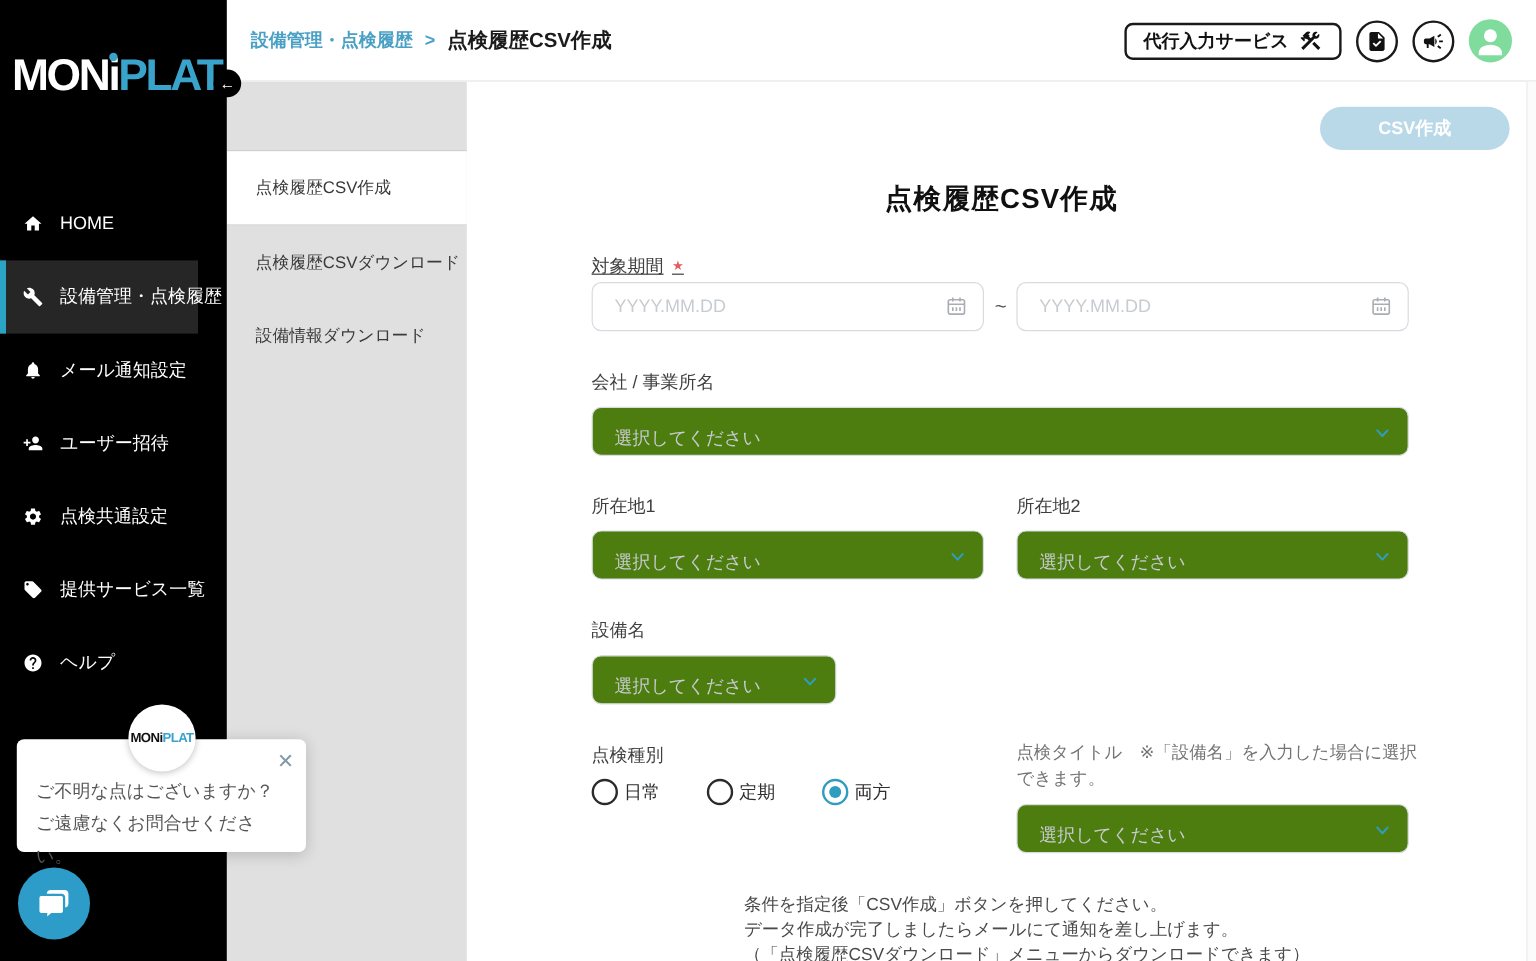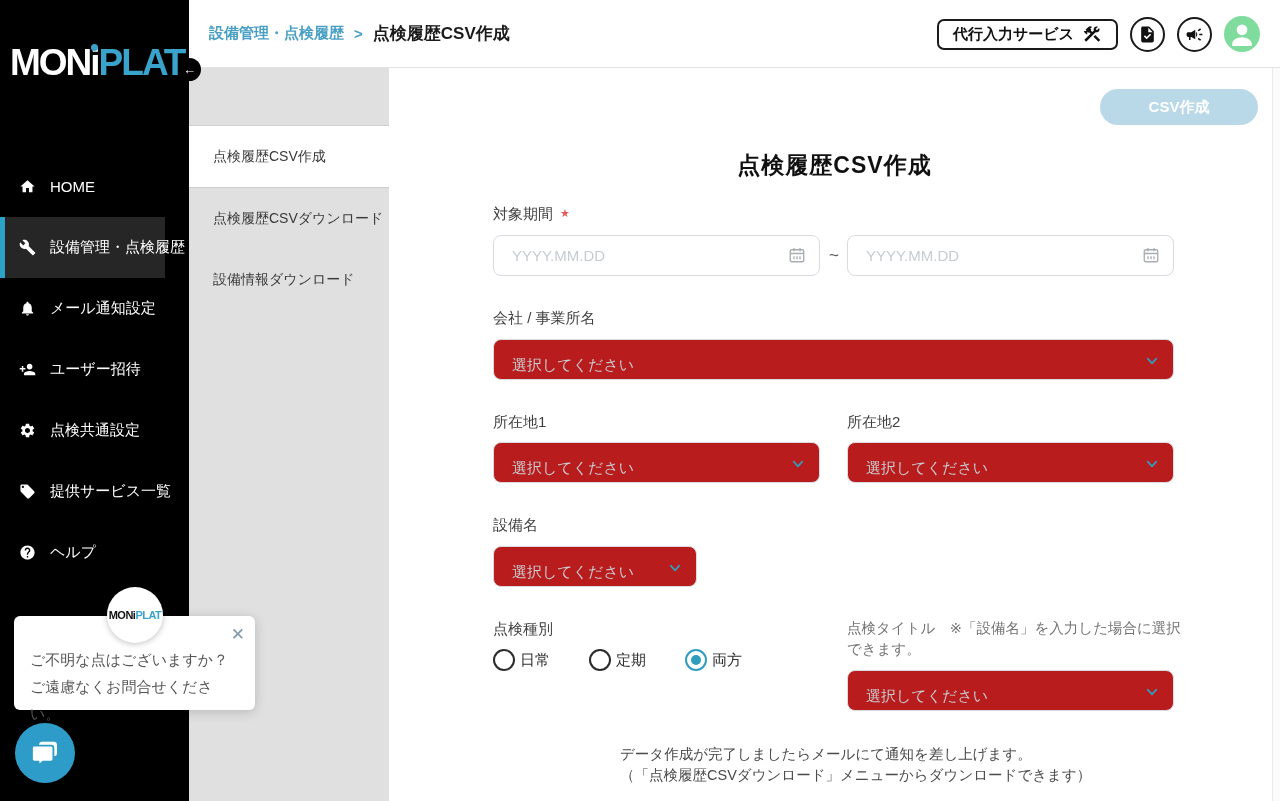--- a/index.html
+++ b/index.html
@@ -41,21 +41,21 @@
   .main { position:absolute; left:389px; top:68px; right:0; bottom:0; background:#fff; z-index:3; }
   .csv-create-btn { position:absolute; left:711px; top:21px; width:158px; height:36px; border:none; border-radius:18px; background:#b9d9e8; color:#fff; font-size:15px; font-weight:700; cursor:default; }
   .form-title { position:absolute; top:82px; left:0; width:100%; text-align:center; font-size:23px; font-weight:700; color:#101010; letter-spacing:1px; }
 
   .f-label { position:absolute; font-size:15px; color:#3f3f3f; white-space:nowrap; }
   .req-star { color:#e25c5c; font-size:11px; margin-left:7px; vertical-align:2px; }
   .t-input { position:absolute; height:41px; border:1px solid #d8dce1; border-radius:8px; background:#fff; font-size:15px; color:#333; padding:0 40px 0 18px; font-family:inherit; }
   .t-input::placeholder { color:#c7ccd1; opacity:1; }
   .cal-ic { position:absolute; width:18px; height:18px; top:11px; }
   .tilde { position:absolute; width:20px; text-align:center; font-size:17px; color:#555; line-height:41px; }
-  .sel { position:absolute; height:41px; border:1px solid #d8dce1; border-radius:8px; background:#b91c1c; display:flex; align-items:center; padding:12px 36px 0 18px; cursor:pointer; }
+  .sel { position:absolute; height:41px; border:1px solid #d8dce1; border-radius:8px; background:#4d7c0f; display:flex; align-items:center; padding:12px 36px 0 18px; cursor:pointer; }
   .sel .ph { font-size:15px; color:#c7ccd1; white-space:nowrap; overflow:hidden; }
   .sel svg.chev { position:absolute; right:14px; top:14px; width:14px; height:14px; }
 
   .radio-item { position:absolute; top:581px; display:flex; align-items:center; gap:5px; cursor:pointer; }
   .radio-circle { width:22px; height:22px; border-radius:50%; border:2px solid #2b2b2b; background:#fff; position:relative; }
   .radio-item.checked .radio-circle { border-color:#2f9dbe; }
   .radio-item.checked .radio-circle::after { content:''; position:absolute; left:4px; top:4px; width:10px; height:10px; border-radius:50%; background:#2f9dbe; }
   .radio-label { font-size:15px; color:#2e2e2e; }
 
   .title-note { position:absolute; left:458px; top:550px; width:340px; font-size:14.5px; line-height:21px; color:#737373; }
@@ -190,21 +190,21 @@
     </div>
     <div class="submenu-item">
       <span>設備情報ダウンロード</span>
     </div>
   </aside>
 
   <main class="main">
     <button class="csv-create-btn">CSV作成</button>
     <h1 class="form-title">点検履歴CSV作成</h1>
 
-    <div class="f-label" style="left:104px; top:137px;">
+    <div class="f-label" style="left:104px; top:145px;text-decoration:underline;">
       <span>対象期間</span><span class="req-star">★</span>
     </div>
     <div style="position:absolute; left:104px; top:167px; width:327px;">
       <input class="t-input" style="position: static; width: 327px;" placeholder="YYYY.MM.DD">
       <span class="cal-ic" style="right:14px;">
         <svg width="18" height="18" viewBox="0 0 24 24" fill="none" stroke="#a9adb2" stroke-width="1.8">
             <rect x="3" y="5" width="18" height="16" rx="2"></rect>
             <path d="M3 10h18M8 2.5V7M16 2.5V7M8 13.5v4M12 13.5v4M16 13.5v4"></path>
           </svg>
       </span>
@@ -267,20 +267,21 @@
 
     <div class="title-note">点検タイトル　※「設備名」を入力した場合に選択できます。</div>
     <div class="sel" style="left:458px; top:602px; width:327px;">
       <span class="ph">選択してください</span>
       <svg class="chev" viewBox="0 0 18 18" fill="none" stroke="#2f9dbe" stroke-width="2.2" stroke-linecap="round" stroke-linejoin="round">
           <polyline points="3.5,6 9,12 14.5,6"></polyline>
         </svg>
     </div>
 
     <div class="footer-notes">
+      <div>条件を指定後「CSV作成」ボタンを押してください。</div>
       <div>データ作成が完了しましたらメールにて通知を差し上げます。</div>
       <div>（「点検履歴CSVダウンロード」メニューからダウンロードできます）</div>
     </div>
   </main>
 
   <div class="scroll-track"></div>
 
   <div class="chat-tooltip">
     <button class="chat-close">✕</button>
     <div class="tip-text">ご不明な点はございますか？ご遠慮なくお問合せください。</div>

